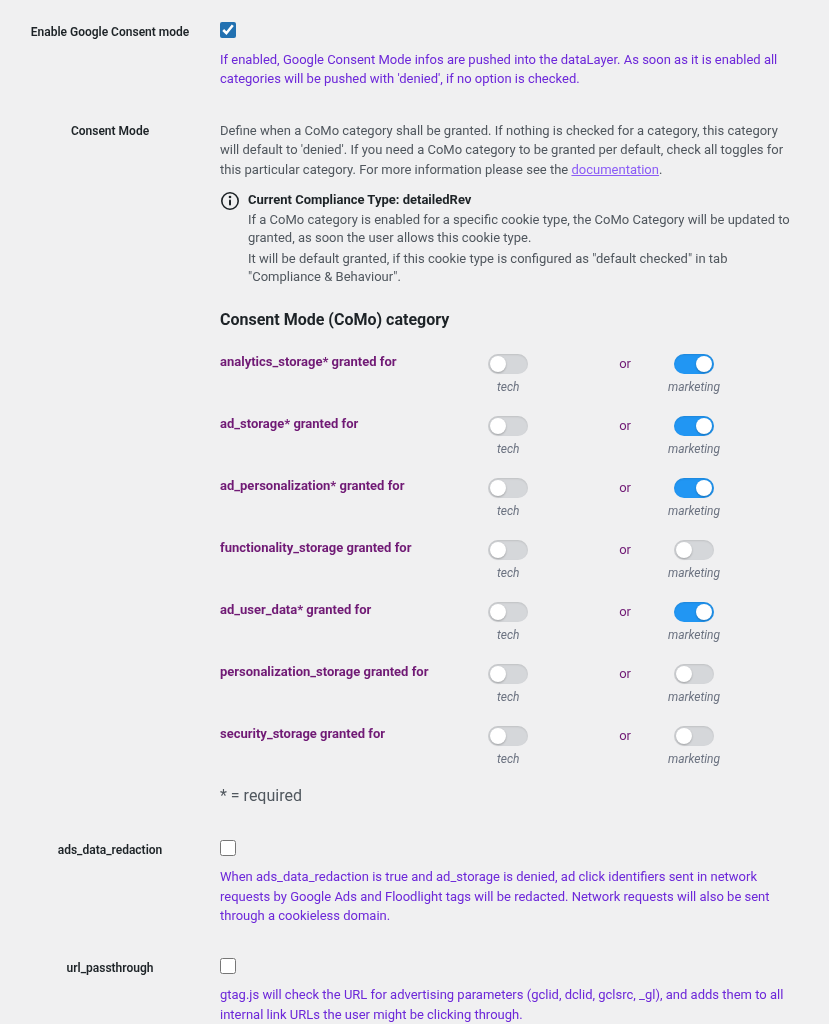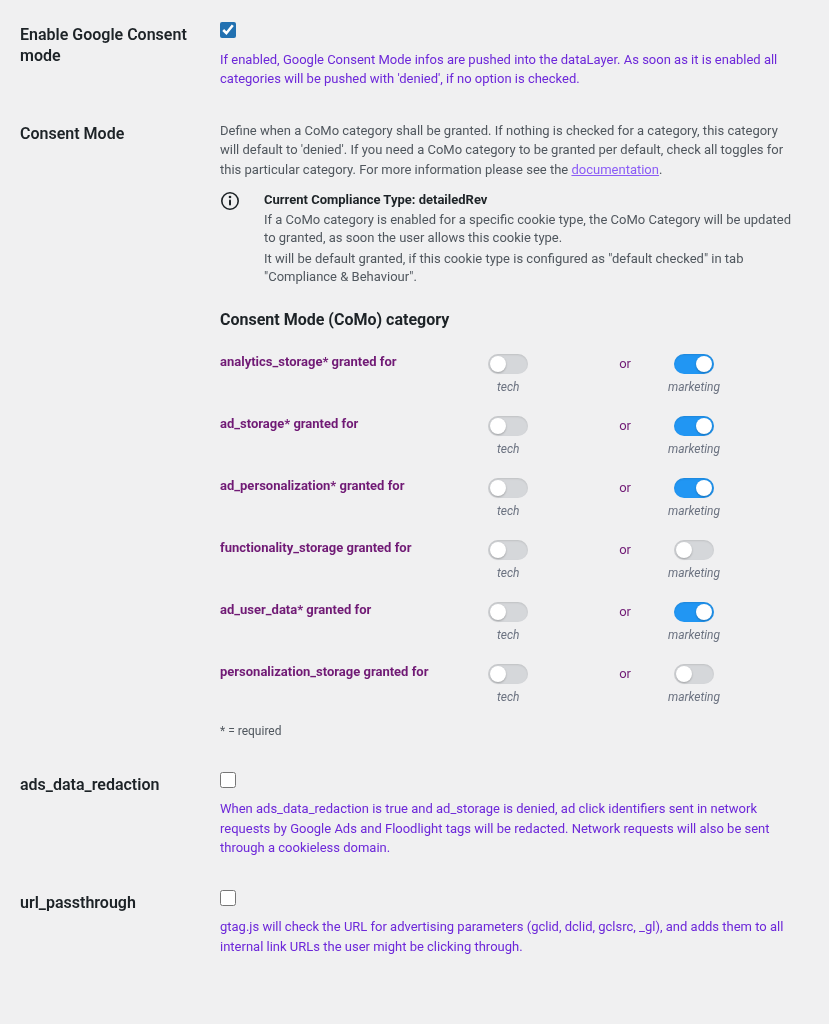--- a/index.html
+++ b/index.html
@@ -12,24 +12,24 @@
     width: 829px;
   }
   .wrap {
     padding: 10px 20px 30px 20px;
   }
   table.form-table {
     width: 100%;
     border-collapse: collapse;
   }
   table.form-table > tbody > tr > th {
-    text-align: left;
+    text-align: center;
     vertical-align: top;
     font-weight: 600;
-    font-size: 16px;
+    font-size: 12px;
     color: #1d2327;
     width: 180px;
     padding: 15px 10px 20px 0;
     line-height: 1.3;
   }
   table.form-table > tbody > tr > td {
     vertical-align: top;
     padding: 12px 10px 20px 10px;
     line-height: 1.5;
     color: #50575e;
@@ -48,21 +48,21 @@
   input[type=checkbox] {
     width: 16px;
     height: 16px;
     margin: 0;
     accent-color: #2271b1;
     cursor: pointer;
   }
   .info-box {
     display: flex;
     align-items: flex-start;
-    gap: 24px;
+    gap: 8px;
     margin-top: 12px;
   }
   .info-box .icon {
     flex: 0 0 auto;
   }
   .info-box .body {
     flex: 1 1 auto;
     color: #50575e;
     font-size: 13px;
   }
@@ -139,21 +139,21 @@
   .toggle.on .knob {
     left: 22px;
   }
   .toggle-label {
     font-style: italic;
     color: #6b7280;
     font-size: 12px;
     text-align: right;
   }
   .footnote {
-    font-size: 12px;
+    font-size: 16px;
     color: #50575e;
     margin-top: 6px;
   }
 </style>
 </head>
 <body>
 
 <div class="wrap">
 <table class="form-table">
 <tbody>
@@ -281,20 +281,36 @@
                       <div class="toggle-label">tech</div>
                     </div></td>
                   <td class="or-col">or</td>
                   <td class="toggle-col"><div class="toggle-wrap">
                       <div class="toggle ">
                         <div class="knob"></div>
                       </div>
                       <div class="toggle-label">marketing</div>
                     </div></td>
                 </tr>
+                <tr>
+                  <th class="rowlabel">security_storage granted for</th>
+                  <td class="toggle-col"><div class="toggle-wrap">
+                      <div class="toggle ">
+                        <div class="knob"></div>
+                      </div>
+                      <div class="toggle-label">tech</div>
+                    </div></td>
+                  <td class="or-col">or</td>
+                  <td class="toggle-col"><div class="toggle-wrap">
+                      <div class="toggle ">
+                        <div class="knob"></div>
+                      </div>
+                      <div class="toggle-label">marketing</div>
+                    </div></td>
+                </tr>
               </tbody>
     </table>
 
     <div class="footnote">* = required</div>
   </td>
 </tr>
 
 <tr>
   <th>ads_data_redaction</th>
   <td>

